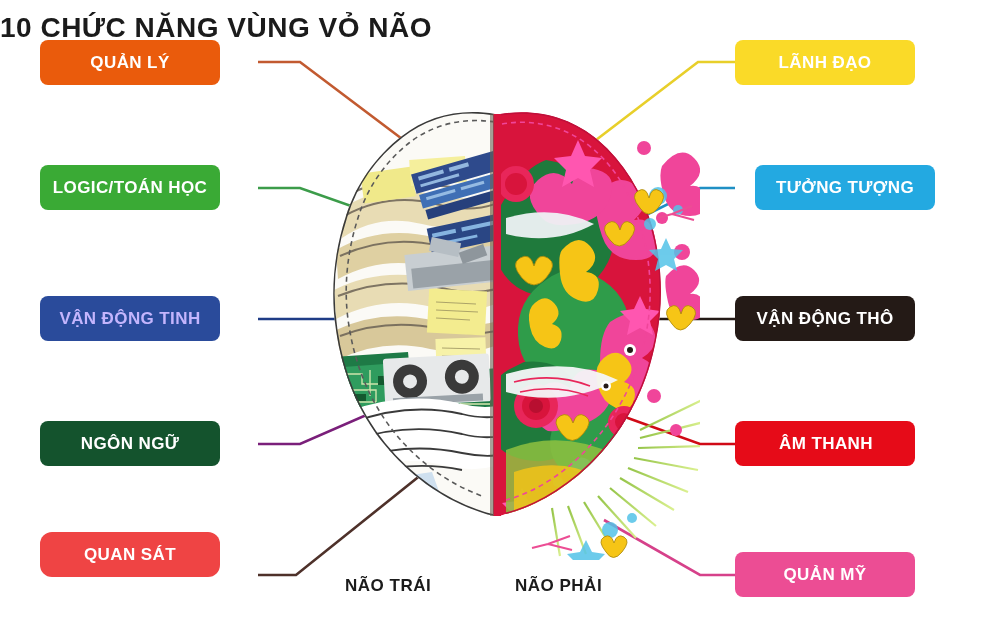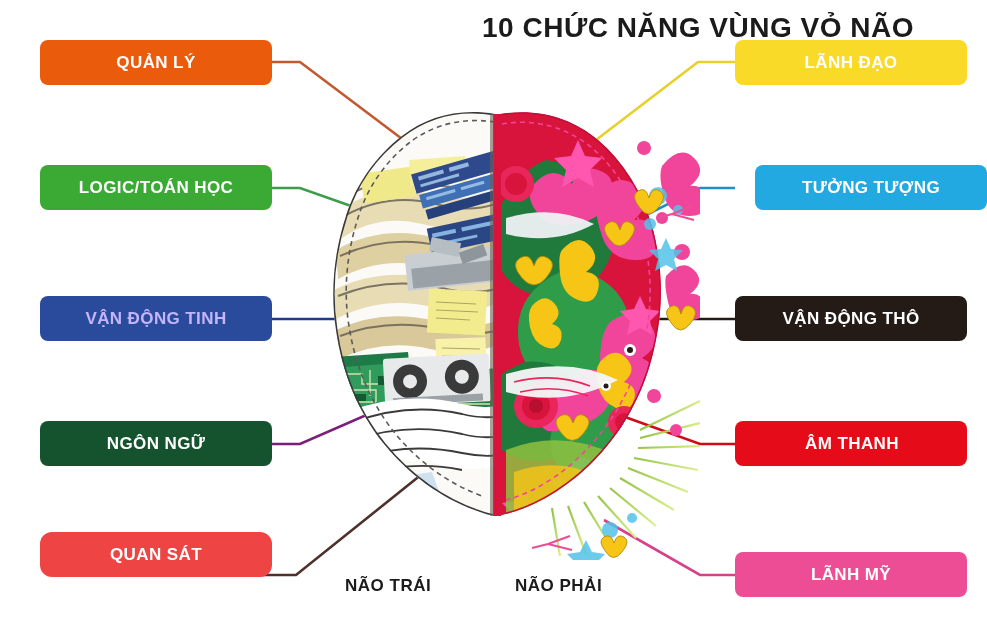--- a/index.html
+++ b/index.html
@@ -17,21 +17,21 @@
     background: #ffffff;
     overflow: hidden;
   }
 
   
   #title {
     position: absolute;
     left: 0;
     top: 12px;
     width: 914px;
-    text-align: right;
+    text-align: left;
     font-size: 28px;
     font-weight: bold;
     letter-spacing: 0.5px;
     color: #1b1b1b;
     white-space: nowrap;
     z-index: 40;
   }
 
   
   #connectors {
@@ -41,21 +41,21 @@
     width: 987px;
     height: 627px;
     z-index: 5;
     pointer-events: none;
   }
 
   
   .chip {
     position: absolute;
     height: 45px;
-    width: 232px;
+    width: 180px;
     border-radius: 8px;
     display: flex;
     align-items: center;
     justify-content: center;
     color: #ffffff;
     font-size: 17px;
     font-weight: bold;
     letter-spacing: 0.4px;
     white-space: nowrap;
     z-index: 30;
@@ -403,19 +403,19 @@
   <div class="chip right" style="background: rgb(35, 169, 225); color: rgb(255, 255, 255); top: 165px; margin-left: 20px;">
     <span class="chip-label">TƯỞNG TƯỢNG</span>
   </div>
   <div class="chip right" style="background: rgb(36, 26, 22); color: rgb(255, 255, 255); top: 296px;">
     <span class="chip-label">VẬN ĐỘNG THÔ</span>
   </div>
   <div class="chip right" style="background: rgb(230, 11, 24); color: rgb(255, 255, 255); top: 421px; padding-left: 8px;">
     <span class="chip-label">ÂM THANH</span>
   </div>
   <div class="chip right" style="background: rgb(236, 77, 148); color: rgb(255, 255, 255); top: 552px;">
-    <span class="chip-label">LÃNH MỸ</span>
+    <span class="chip-label">QUẢN MỸ</span>
   </div>
 
   <div id="cap-left" class="hemi-caption">NÃO TRÁI</div>
   <div id="cap-right" class="hemi-caption">NÃO PHẢI</div>
 
 </div>
 
 </body></html>

